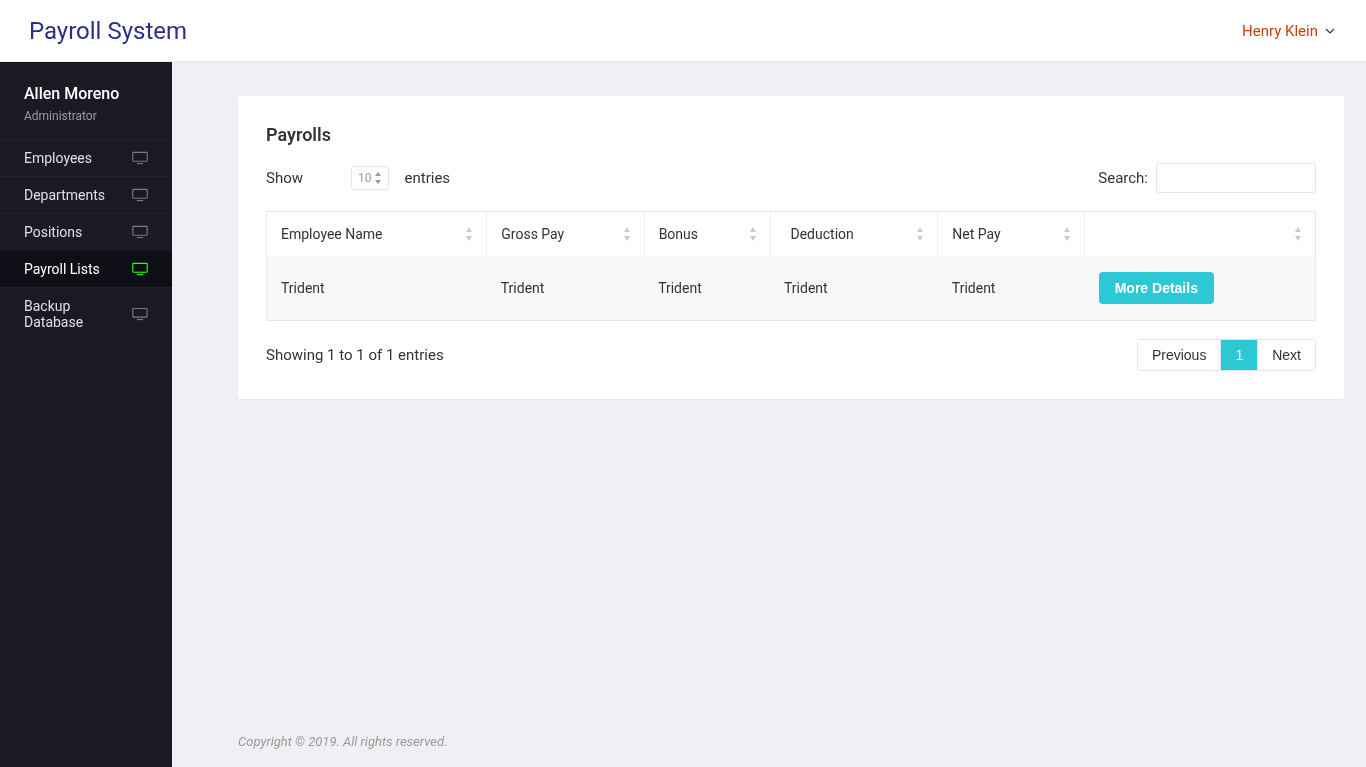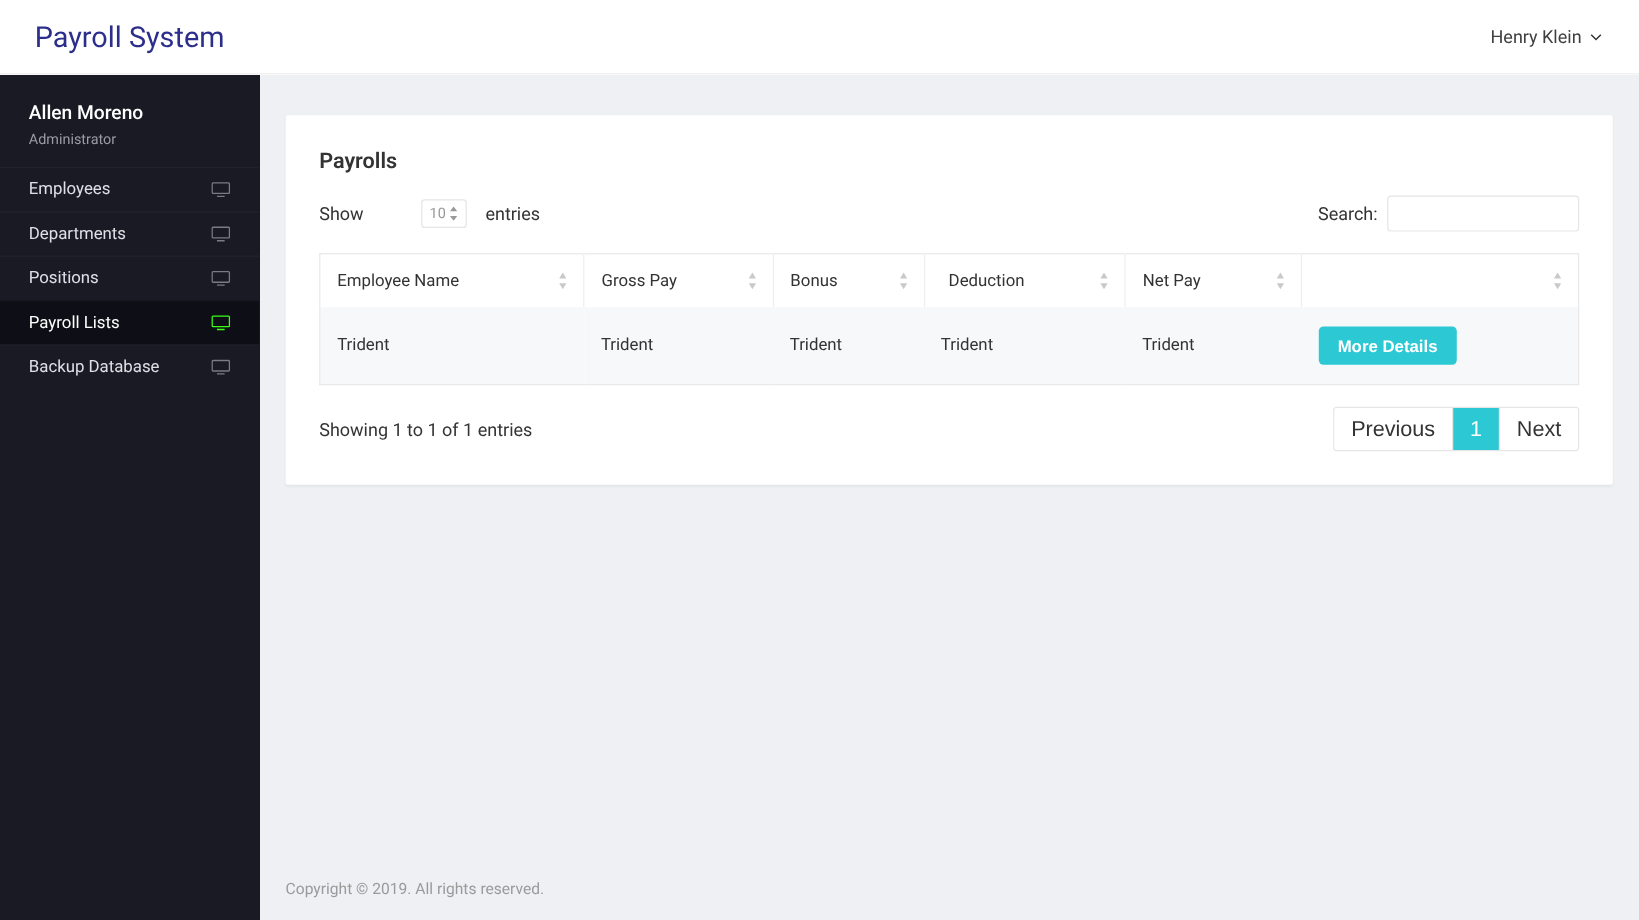--- a/index.html
+++ b/index.html
@@ -4,25 +4,25 @@
 <style>
 * { box-sizing: border-box; margin: 0; padding: 0; }
 body { font-family: -apple-system, "Segoe UI", Roboto, "Helvetica Neue", Arial, sans-serif; font-size: 14px; color: #333; background: #eef0f3; width: 1366px; height: 767px; overflow: hidden; }
 
 .top-header {
   position: fixed; top: 0; left: 0; right: 0; height: 62px; background: #fff; display: flex; align-items: center; z-index: 100; border-bottom: 1px solid #eee;
 }
 .brand-area { width: 216px; display: flex; align-items: center; height: 100%; justify-content: center; }
 .brand-title { color: #2c2e8b; font-size: 24px; font-weight: 400; }
 .header-right { flex: 1; display: flex; justify-content: flex-end; align-items: center; padding-right: 30px; }
-.user-menu { display: flex; align-items: center; cursor: pointer; color: #404040; font-size: 15px; gap: 6px; }
+.user-menu { display: flex; align-items: center; cursor: pointer; color: #c2410c; font-size: 15px; gap: 6px; }
 .chevron-down { width: 12px; height: 12px; }
 
 .sidebar {
-  position: fixed; top: 62px; left: 0; width: 216px; background: #191a23; color: #fff; bottom: 0; overflow-y: auto;
+  position: fixed; top: 62px; left: 0; width: 172px; background: #191a23; color: #fff; bottom: 0; overflow-y: auto;
 }
 .profile-block { padding: 22px 24px 16px; }
 .profile-name { font-size: 16px; font-weight: 500; color: #fff; }
 .profile-role { font-size: 12px; color: #9a9ba5; margin-top: 6px; }
 .nav-list { list-style: none; }
 .nav-item { display: flex; align-items: center; justify-content: space-between; padding: 10px 24px; color: #dfe0e6; font-size: 14px; cursor: pointer; border-top: 1px solid rgba(255,255,255,0.04); }
 .nav-item.active { background: #0e0f16; color: #fff; }
 .nav-icon { width: 16px; height: 14px; }
 .nav-item.active .nav-icon { stroke: #39ff14; }
 .nav-item:not(.active) .nav-icon { stroke: #7a7b85; }
@@ -43,25 +43,25 @@
 .data-table th { text-align: left; padding: 14px 14px; font-weight: 400; color: #333; font-size: 14px; border-right: 1px solid #eee; position: relative; }
 .data-table th:last-child { border-right: none; }
 .sort-icon { position: absolute; right: 12px; top: 50%; transform: translateY(-50%); width: 10px; height: 14px; opacity: 0.35; }
 .data-table tbody tr { background: #f7f8fa; }
 .data-table td { padding: 16px 14px; color: #333; font-size: 14px; }
 .more-details-btn { background: #2cc8d4; border: none; color: #fff; font-weight: 600; padding: 8px 16px; border-radius: 4px; cursor: pointer; font-size: 14px; }
 
 .table-footer { display: flex; justify-content: space-between; align-items: center; margin-top: 18px; }
 .table-info { font-size: 15px; color: #333; }
 .pagination { display: flex; border: 1px solid #e5e5e5; border-radius: 3px; overflow: hidden; }
-.page-btn { background: #fff; border: none; padding: 7px 14px; font-size: 18px; color: #333; cursor: pointer; border-right: 1px solid #e5e5e5; }
+.page-btn { background: #fff; border: none; padding: 7px 14px; font-size: 14px; color: #333; cursor: pointer; border-right: 1px solid #e5e5e5; }
 .page-btn:last-child { border-right: none; }
 .page-btn.active { background: #2cc8d4; color: #fff; }
 
-.footer { margin-top: auto; padding: 18px 0; color: #9a9a9a; font-size: 13px; }
+.footer { margin-top: auto; padding: 18px 0; color: #9a9a9a; font-size: 13px; font-style: italic; }
 </style>
 </head>
 <body>
 
 <div class="top-header">
   <div class="brand-area">
     <span class="brand-title">Payroll System</span>
   </div>
   <div class="header-right">
     <div class="user-menu">

